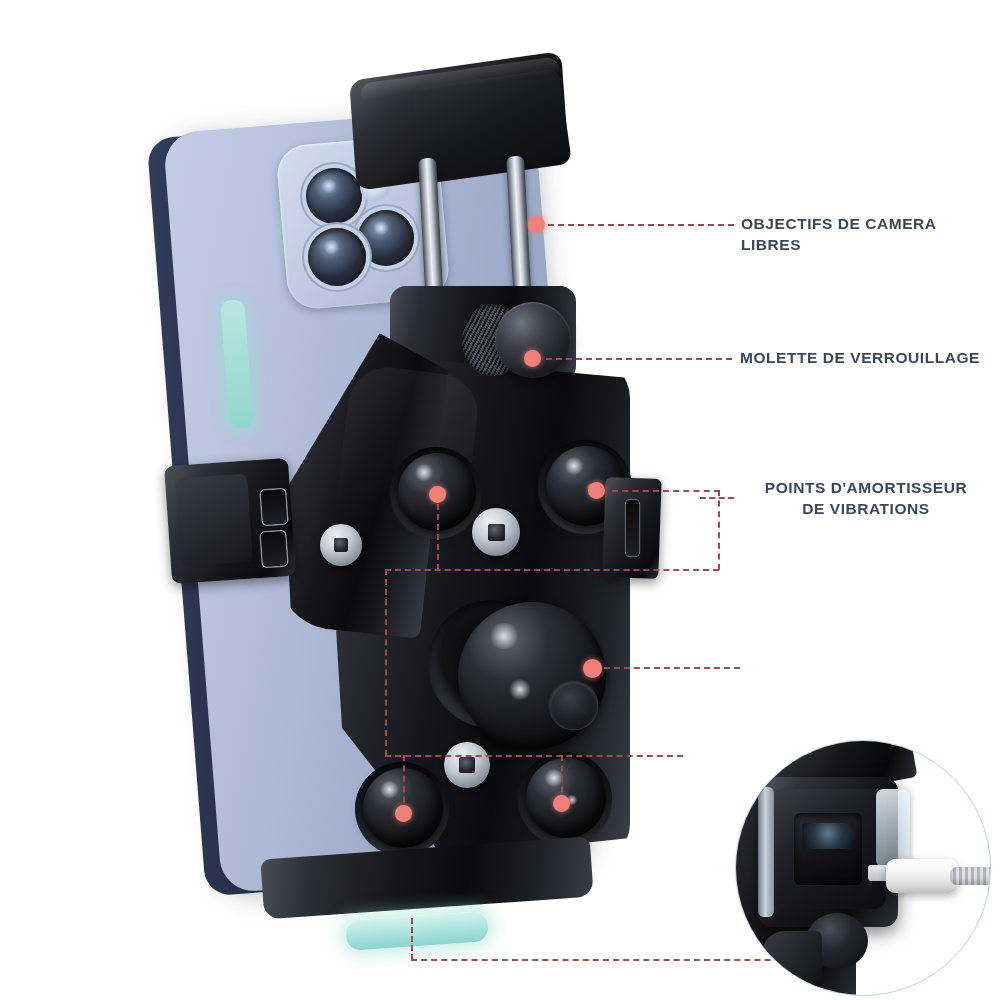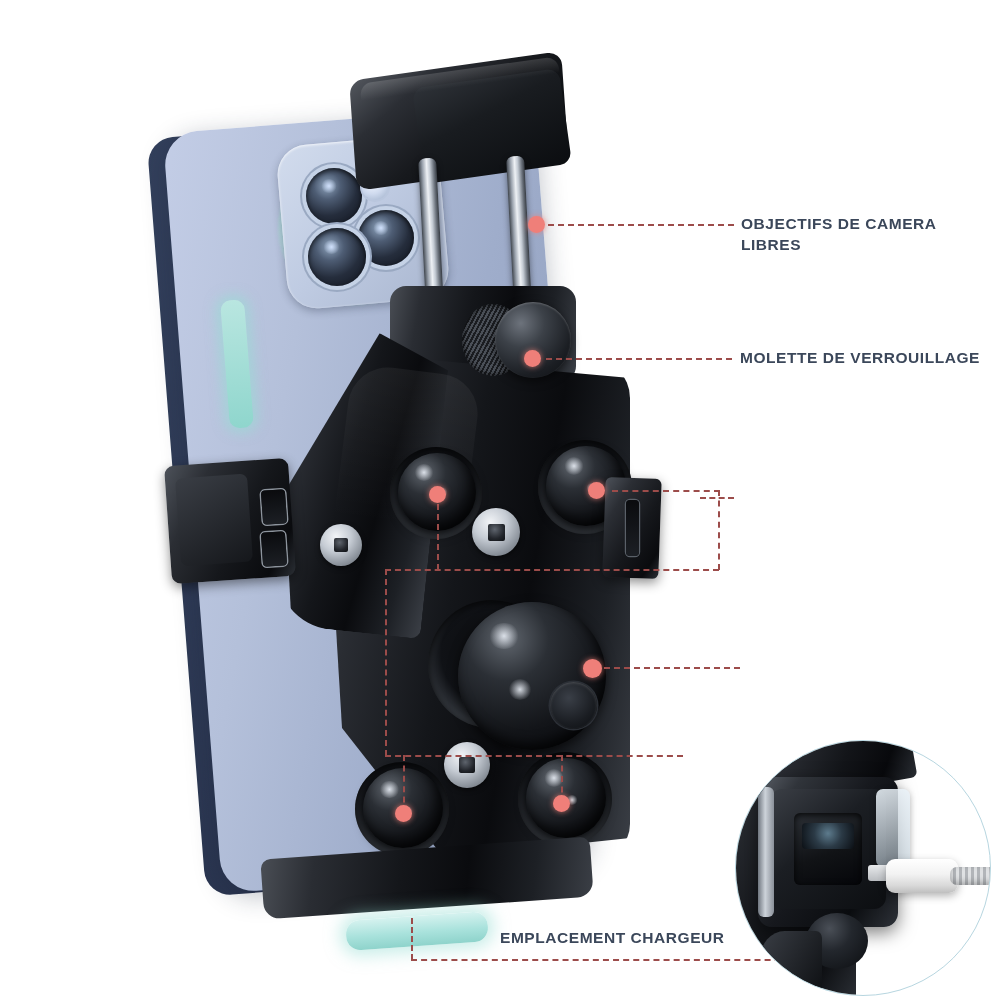--- a/index.html
+++ b/index.html
@@ -369,23 +369,24 @@
   <div class="lead lead-h" style="left:604px; top:667px; width:136px;"></div>
   <div class="dot" style="left:583px; top:659px; width:19px; height:19px;"></div>
 
   <div class="lead lead-v" style="left:411px; top:918px; height:42px;"></div>
   <div class="lead lead-h" style="left:411px; top:959px; width:400px;"></div>
 
   <div class="callout-label left" style="left:741px; top:214px; width:250px;">OBJECTIFS DE CAMERA LIBRES</div>
 
   <div class="callout-label left" style="left:740px; top:348px; width:250px;">MOLETTE DE VERROUILLAGE</div>
 
-
-
-  <div class="callout-label left" style="left:500px; top:928px; width:300px;">EMPLACEMENT CHARGEUR</div>
+  <div class="callout-label center" style="left:748px; top:478px; width:236px;">POINTS D'AMORTISSEUR
+DE VIBRATIONS</div>
+
+
 
   <div id="inset">
 
     <div class="ins-body" style="left:-30px; top:6px; width:150px; height:250px;
                 clip-path: polygon(40% 0%, 100% 8%, 100% 100%, 0% 100%, 0% 24%);"></div>
 
     <div class="ins-body" style="left:18px; top:-4px; width:160px; height:54px; transform:rotate(-10deg); border-radius:6px;"></div>
 
     <div class="ins-body" style="left:22px; top:36px; width:140px; height:150px; border-radius:14px;
                 background:linear-gradient(125deg,#5a5f67 0%,#30343a 18%,#16181d 48%,#0a0c0f 76%,#2e3239 100%);

